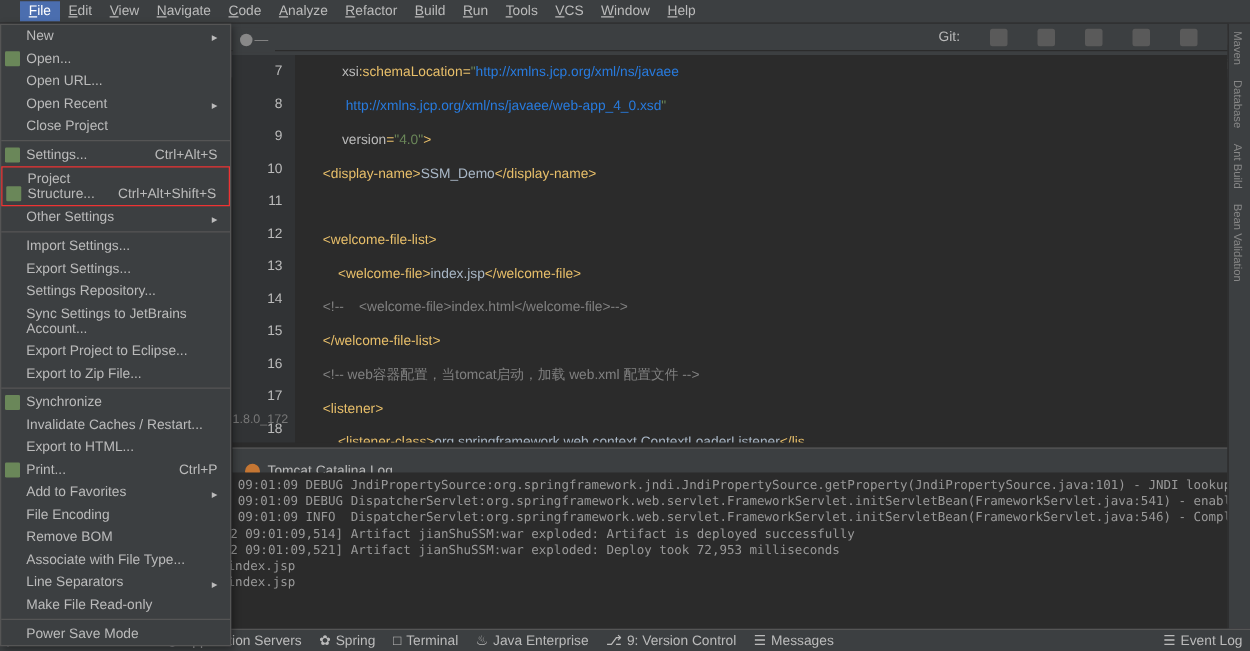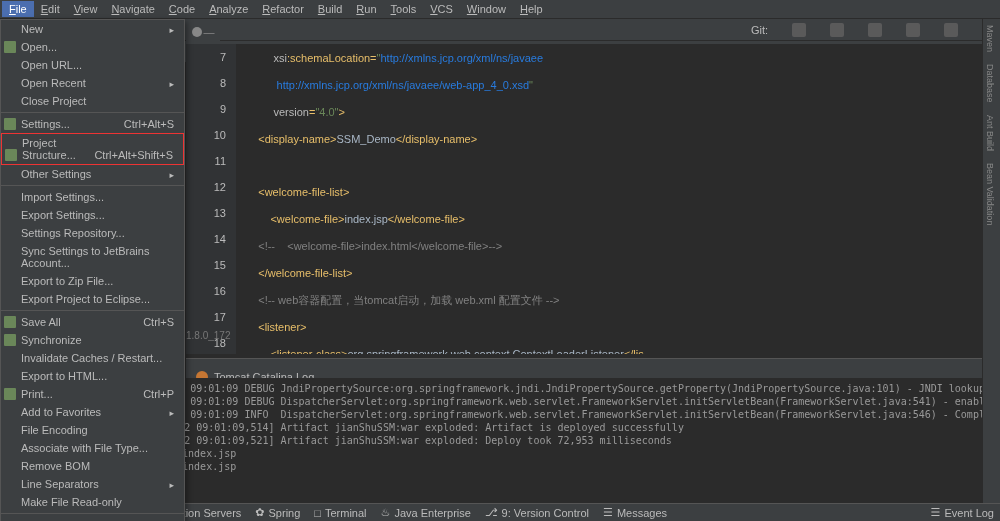--- a/index.html
+++ b/index.html
@@ -1,17 +1,17 @@
 <!DOCTYPE html>
 <html><head>
 <meta charset="utf-8">
 <style>
 *{margin:0;padding:0;box-sizing:border-box;font-family:"Segoe UI",Arial,sans-serif;font-size:11px;color:#bbb}
 body{background:#2b2b2b;width:1000px;height:521px;overflow:hidden;position:relative}
-.menubar{height:19px;background:#3c3f41;display:flex;align-items:center;padding-left:2px;border-bottom:1px solid #2b2b2b}
+.menubar{height:19px;background:#3c3f41;display:flex;align-items:center;padding-left:16px;border-bottom:1px solid #2b2b2b}
 .menubar span{padding:2px 7px;cursor:pointer}
 .menubar span.active{background:#4b6eaf;color:#fff}
 .menubar span:first-letter{text-decoration:underline}
 .toolbar{height:22px;background:#3c3f41;display:flex;align-items:center;padding:0 4px;gap:24px;border-bottom:1px solid #2b2b2b;justify-content:flex-end}
 .toolbar .icon{width:14px;height:14px;background:#5a5a5a;border-radius:2px}
 .tabs{height:22px;background:#3c3f41;display:flex;align-items:center;overflow:hidden;border-bottom:1px solid #2b2b2b;padding-left:220px}
 .tab{display:flex;align-items:center;padding:2px 8px;gap:4px;border-right:1px solid #2b2b2b;white-space:nowrap}
 .tab.active{background:#4e5254}
 .tab .dot{width:10px;height:10px;border-radius:50%;background:#6a8759}
 .tab.blue .dot{background:#4a88c7}
@@ -165,31 +165,26 @@
     <div class="item">
       <span>Export Settings...</span>
     </div>
     <div class="item">
       <span>Settings Repository...</span>
     </div>
     <div class="item">
       <span>Sync Settings to JetBrains Account...</span>
     </div>
     <div class="item">
+      <span>Export Project to Eclipse...</span>
+    </div>
+    <div class="item">
       <span>Export to Zip File...</span>
     </div>
-    <div class="item">
-      <span>Export Project to Eclipse...</span>
-    </div>
     <div class="sep"></div>
-    <div class="item">
-      <span class="ico"></span>
-      <span>Save All</span>
-      <span>Ctrl+S</span>
-    </div>
     <div class="item">
       <span class="ico"></span>
       <span>Synchronize</span>
     </div>
     <div class="item">
       <span>Invalidate Caches / Restart...</span>
     </div>
     <div class="item">
       <span>Export to HTML...</span>
     </div>
@@ -199,24 +194,24 @@
       <span>Ctrl+P</span>
     </div>
     <div class="item">
       <span>Add to Favorites</span>
       <span class="arrow">▸</span>
     </div>
     <div class="item disabled">
       <span>File Encoding</span>
     </div>
     <div class="item disabled">
+      <span>Remove BOM</span>
+    </div>
+    <div class="item disabled">
       <span>Associate with File Type...</span>
-    </div>
-    <div class="item disabled">
-      <span>Remove BOM</span>
     </div>
     <div class="item">
       <span>Line Separators</span>
       <span class="arrow">▸</span>
     </div>
     <div class="item">
       <span>Make File Read-only</span>
     </div>
     <div class="sep"></div>
     <div class="item">

